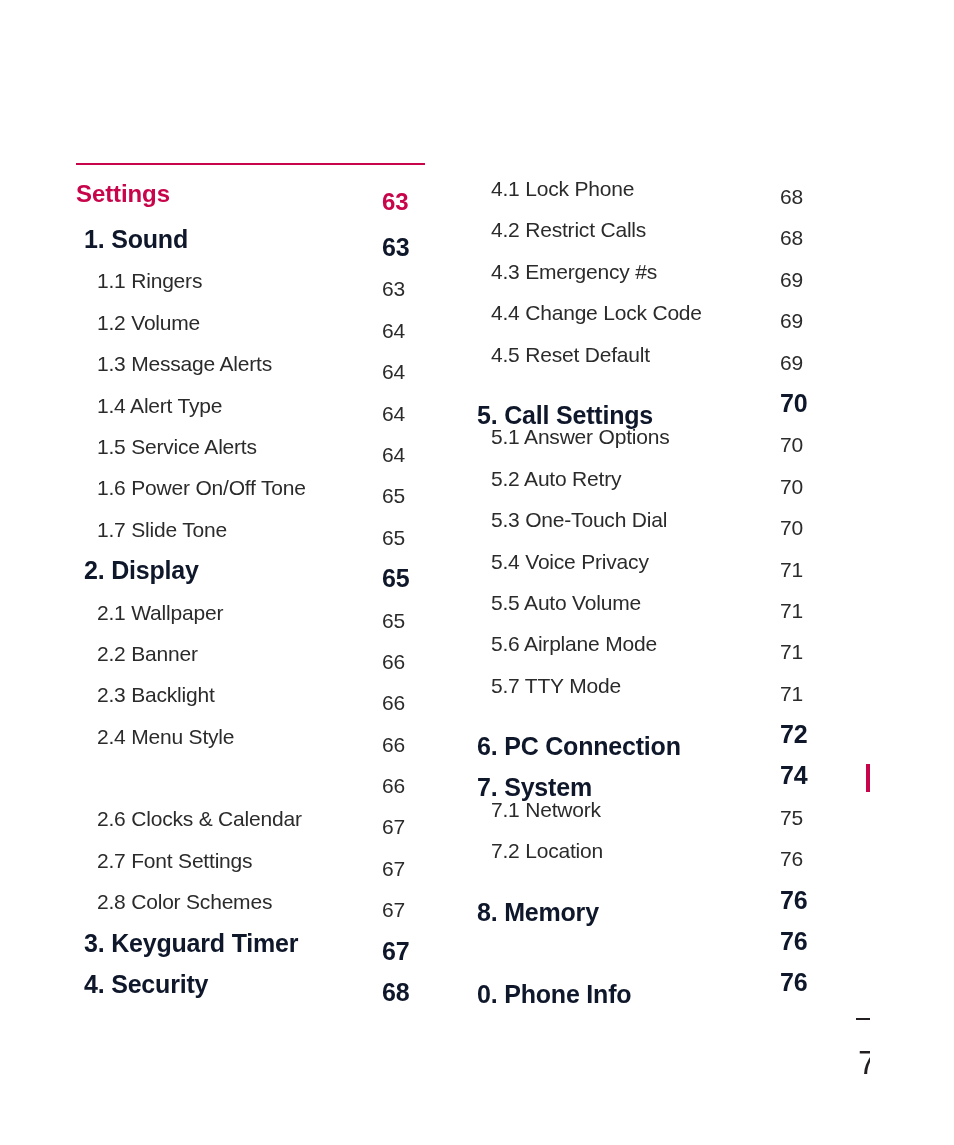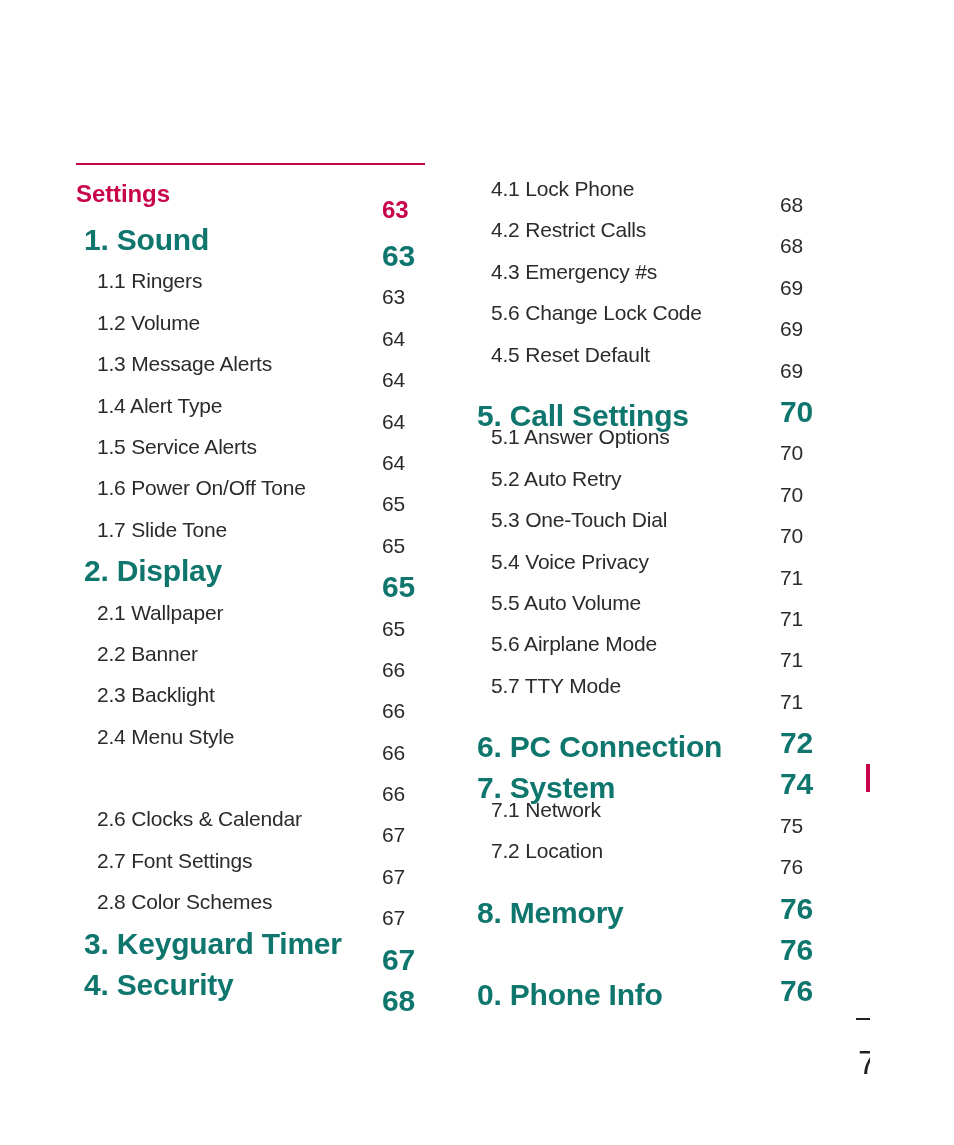--- a/index.html
+++ b/index.html
@@ -54,42 +54,42 @@
     height: 41.4px;
     line-height: 41.4px;
     white-space: nowrap;
   }
   .toc-label {
     display: inline-block;
     vertical-align: baseline;
   }
   .toc-page {
     position: absolute;
-    top: 16px;
+    top: 8px;
     text-align: left;
   }
   #col-left .toc-page  { left: 306px; }
   #col-right .toc-page { left: 303px; }
 
   
   .lvl-head .toc-label,
   .lvl-head .toc-page {
     color: #c8054b;
     font-weight: bold;
     font-size: 24px;
     letter-spacing: -0.1px;
   }
   .lvl-head { height: 50px; line-height: 50px; }
 
   
   .lvl-1 .toc-label,
   .lvl-1 .toc-page {
-    color: #0f766e;
+    color: #0f172a;
     font-weight: bold;
-    font-size: 30px;
+    font-size: 25px;
     letter-spacing: -0.2px;
   }
   .lvl-1 .toc-label { padding-left: 8px; }
 
   
   .lvl-2 .toc-label,
   .lvl-2 .toc-page {
     color: #2b2b2b;
     font-weight: normal;
     font-size: 21px;
@@ -170,21 +170,21 @@
         <li class="toc-row lvl-1"><span class="toc-label">3. Keyguard Timer</span><span class="toc-page">67</span></li>
         <li class="toc-row lvl-1"><span class="toc-label">4. Security</span><span class="toc-page">68</span></li>
       </ul>
   </div>
 
   <div class="col" id="col-right">
     <ul class="toc-list" id="list-right">
         <li class="toc-row lvl-2"><span class="toc-label">4.1 Lock Phone</span><span class="toc-page">68</span></li>
         <li class="toc-row lvl-2"><span class="toc-label">4.2 Restrict Calls</span><span class="toc-page">68</span></li>
         <li class="toc-row lvl-2"><span class="toc-label">4.3 Emergency #s</span><span class="toc-page">69</span></li>
-        <li class="toc-row lvl-2"><span class="toc-label">5.6 Change Lock Code</span><span class="toc-page">69</span></li>
+        <li class="toc-row lvl-2"><span class="toc-label">4.4 Change Lock Code</span><span class="toc-page">69</span></li>
         <li class="toc-row lvl-2"><span class="toc-label">4.5 Reset Default</span><span class="toc-page">69</span></li>
         <li class="toc-row lvl-1"><span class="toc-label">5. Call Settings</span><span class="toc-page">70</span></li>
         <li class="toc-row lvl-2"><span class="toc-label">5.1 Answer Options</span><span class="toc-page">70</span></li>
         <li class="toc-row lvl-2"><span class="toc-label">5.2 Auto Retry</span><span class="toc-page">70</span></li>
         <li class="toc-row lvl-2"><span class="toc-label">5.3 One-Touch Dial</span><span class="toc-page">70</span></li>
         <li class="toc-row lvl-2"><span class="toc-label">5.4 Voice Privacy</span><span class="toc-page">71</span></li>
         <li class="toc-row lvl-2"><span class="toc-label">5.5 Auto Volume</span><span class="toc-page">71</span></li>
         <li class="toc-row lvl-2"><span class="toc-label">5.6 Airplane Mode</span><span class="toc-page">71</span></li>
         <li class="toc-row lvl-2"><span class="toc-label">5.7 TTY Mode</span><span class="toc-page">71</span></li>
         <li class="toc-row lvl-1"><span class="toc-label">6. PC Connection</span><span class="toc-page">72</span></li>

